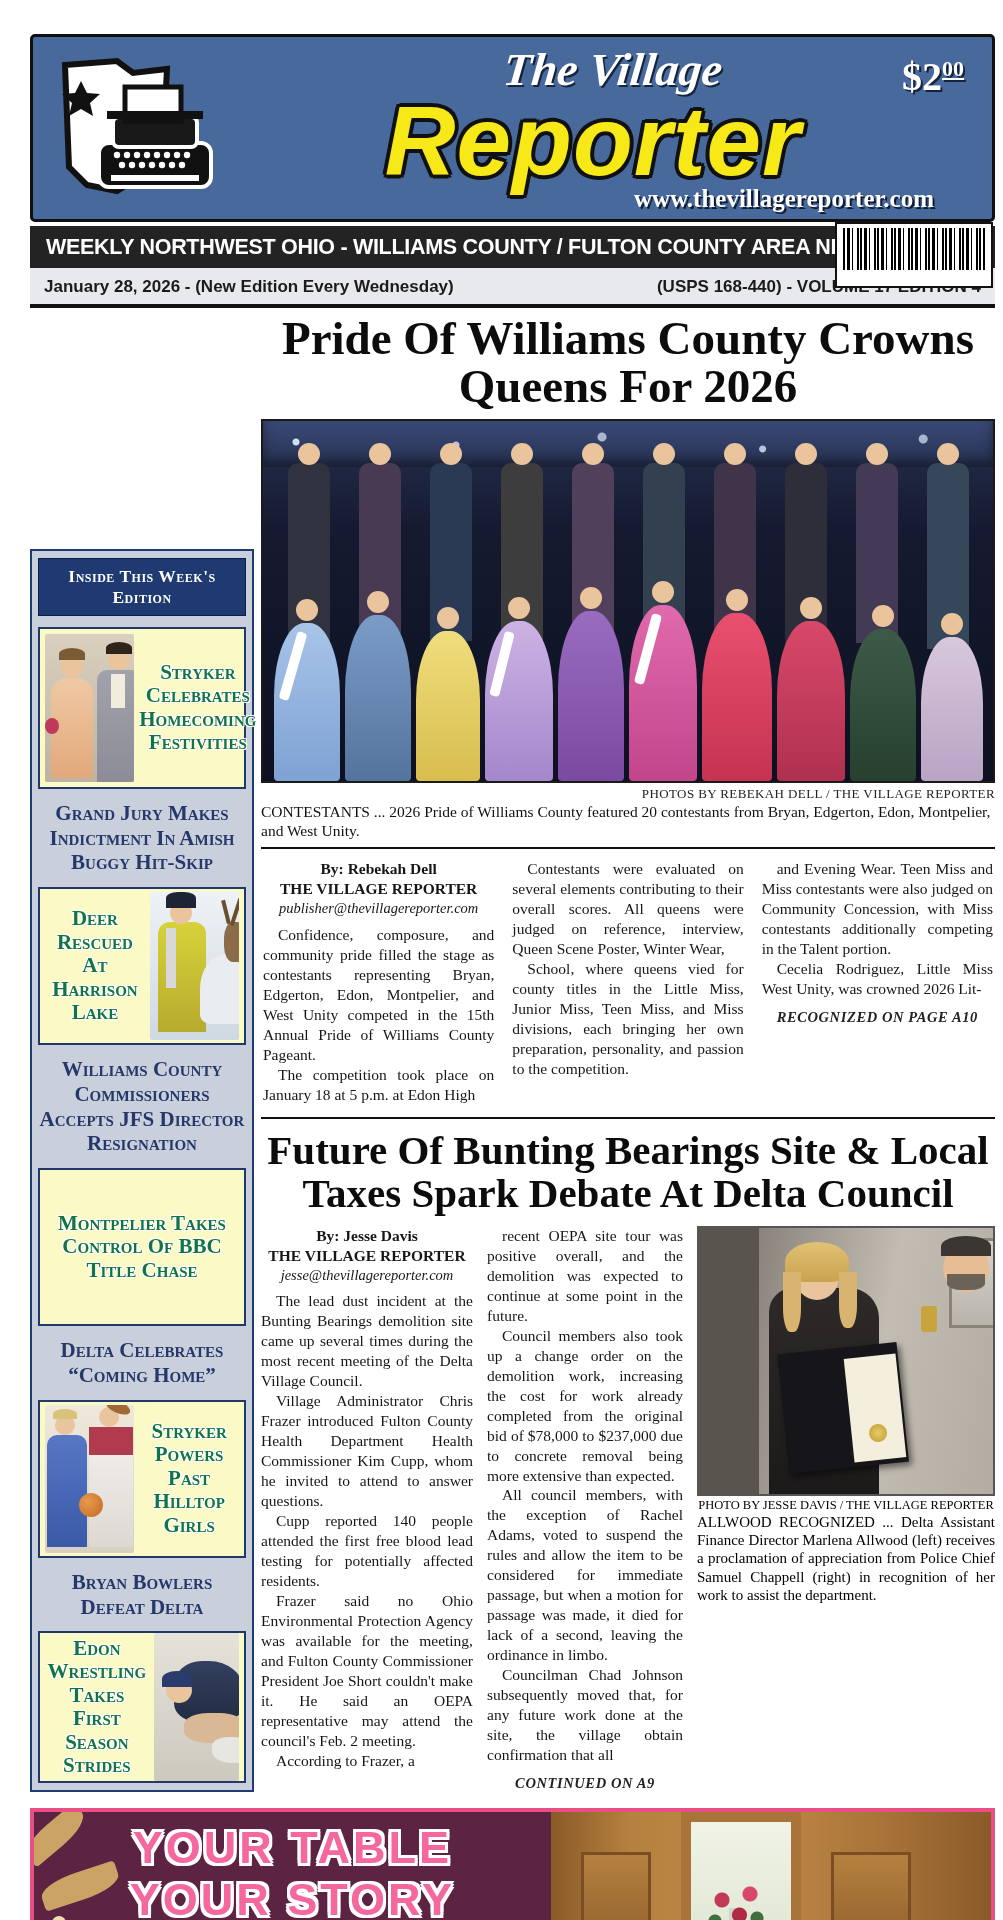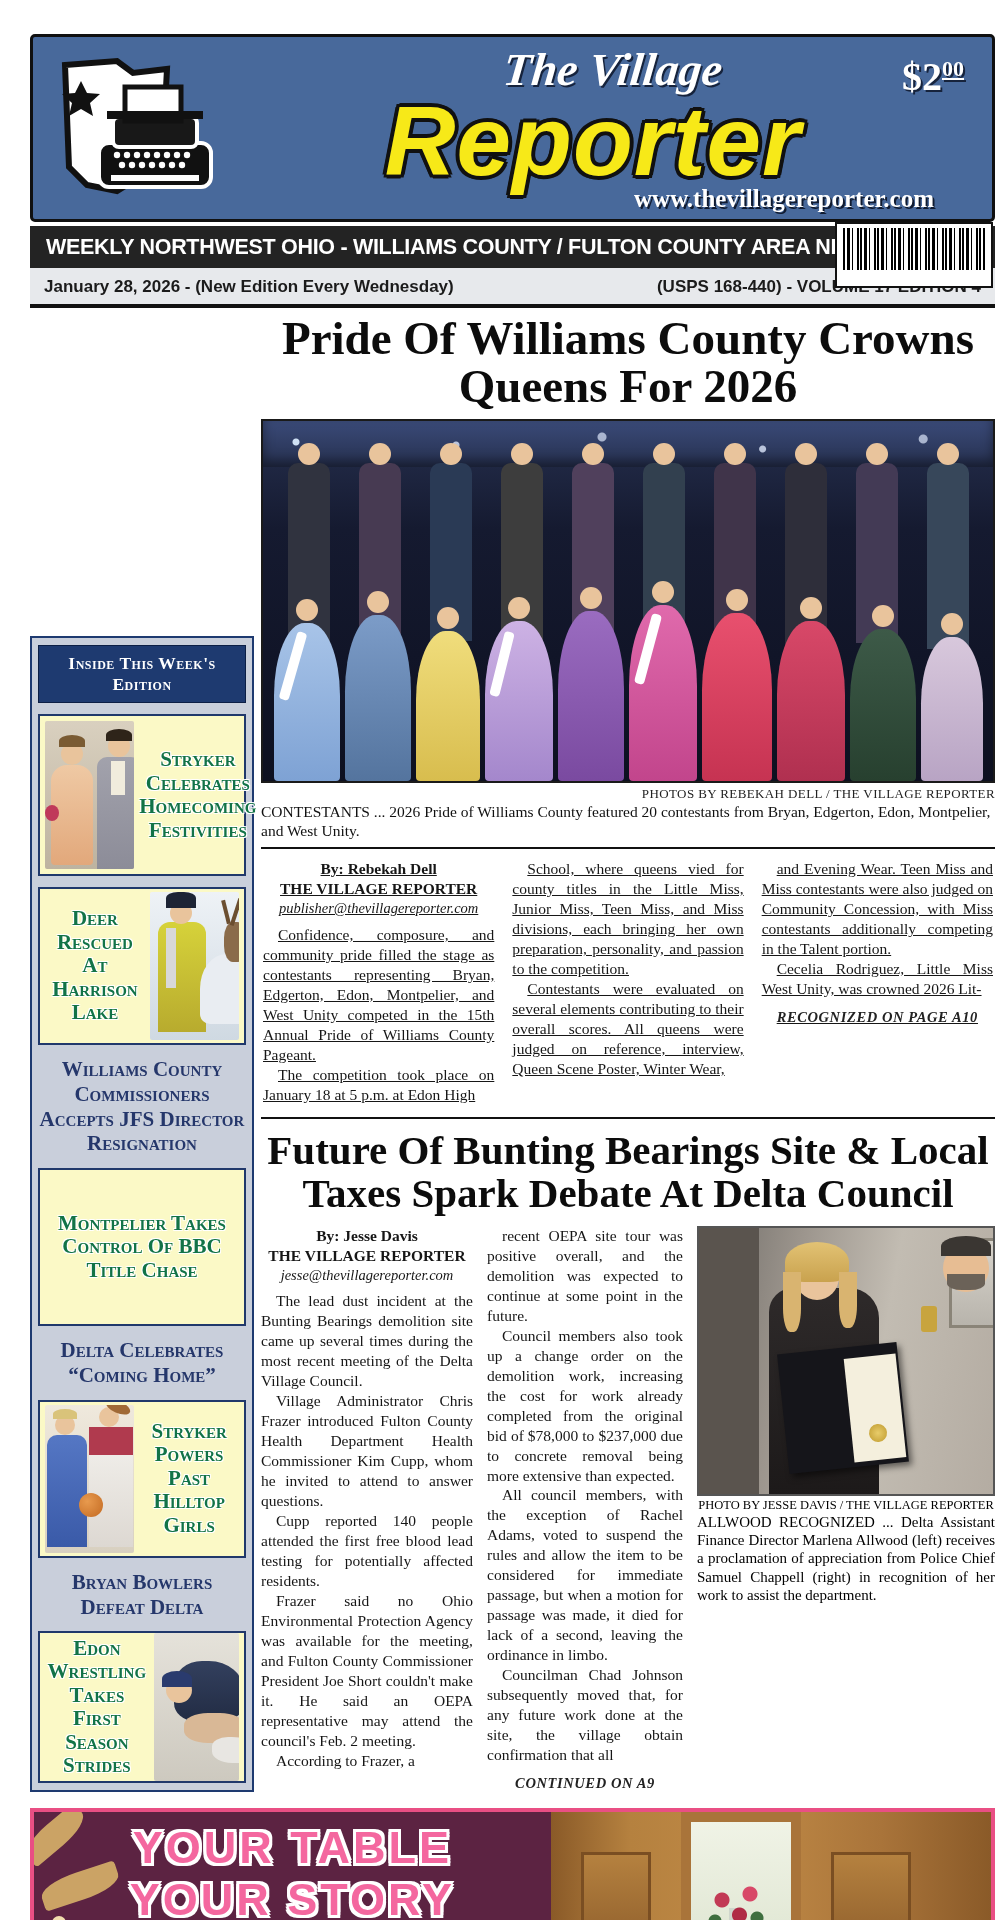--- a/index.html
+++ b/index.html
@@ -65,21 +65,21 @@
                color:#0c0c0c; margin:10px 0 4px; }
   .photo-main { height:364px; position:relative; border:2px solid #1a1a1a; overflow:hidden;
                 background:linear-gradient(#26304f 0%,#151a30 30%,#0d1020 100%); }
   .credit { text-align:right; font:400 13px "Liberation Serif", serif; color:#222;
             letter-spacing:0.4px; margin-top:3px; }
   .caption { font:400 15.5px/1.24 "Liberation Serif", serif; color:#111; }
 
   .article1 { border-top:2px solid #111; border-bottom:2px solid #111;
               margin-top:7px; padding:10px 2px 12px; display:flex; gap:18px; }
   .article1 .col { flex:1; font:400 15.5px/1.29 "Liberation Serif", serif;
-                   text-align:justify; color:#161616;text-decoration:underline; }
+                   text-align:justify; color:#161616; }
   .byline-name { text-align:center; font-weight:700; font-size:15.5px; }
   .byline-org  { text-align:center; font-weight:700; font-size:15.5px; }
   .byline-email{ text-align:center; font-style:italic; font-size:14.5px; margin-bottom:7px; }
   .col p { text-indent:15px; margin:0; }
   .continued { text-align:center; font:italic 700 14.5px "Liberation Serif", serif;
                letter-spacing:0.6px; margin-top:10px; color:#222; }
 
   .article2 { display:flex; gap:14px; margin-top:6px; }
   .article2 .col { font:400 15.5px/1.29 "Liberation Serif", serif; text-align:justify; color:#161616; }
   .a2c1 { flex:0 0 212px; } .a2c2 { flex:0 0 196px; }
@@ -168,20 +168,21 @@
         <div class="abs" style="left:14px;top:14px;width:26px;height:12px;background:#7a5b33;border-radius:50% 50% 0 0;"></div>
         <div class="abs" style="left:52px;top:36px;width:44px;height:112px;background:linear-gradient(#a2a2ac,#8c8c98);border-radius:10px 10px 0 0;"></div>
         <div class="abs fig-head" style="left:63px;top:14px;width:22px;height:22px;"></div>
         <div class="abs" style="left:61px;top:8px;width:26px;height:12px;background:#2e2419;border-radius:50% 50% 0 0;"></div>
         <div class="abs" style="left:66px;top:40px;width:14px;height:34px;background:#f3 efe0;background:#f1ecdd;"></div>
         <div class="abs" style="left:0;top:84px;width:14px;height:16px;background:#c0395a;border-radius:50%;"></div>
       </div>
       <div class="sb-title">Stryker Celebrates Homecoming Festivities</div>
     </div>
 
+    <div class="sb-text">Grand Jury Makes Indictment In Amish Buggy Hit-Skip</div>
 
     <div class="sb-teaser" style="height:158px;">
       <div class="sb-title">Deer Rescued At Harrison Lake</div>
       <div class="sb-photo" style="background:linear-gradient(#eef2f6,#cfd9e2);">
         <div class="abs" style="left:8px;top:30px;width:48px;height:110px;background:linear-gradient(#d6d23a,#b8ab2e);border-radius:12px 12px 0 0;"></div>
         <div class="abs" style="left:16px;top:36px;width:10px;height:60px;background:#d8d8d8;"></div>
         <div class="abs fig-head" style="left:20px;top:10px;width:22px;height:22px;"></div>
         <div class="abs" style="left:16px;top:0;width:30px;height:16px;background:#1d2435;border-radius:40% 40% 0 0;"></div>
         <div class="abs" style="left:50px;top:62px;width:52px;height:70px;background:#e9edf2;border-radius:50% 40% 10px 10px;"></div>
         <div class="abs" style="left:74px;top:30px;width:22px;height:40px;background:#8a6b4a;border-radius:40%;"></div>
@@ -316,22 +317,22 @@
 
     <div class="article1">
       <div class="col">
         <div class="byline-name">By: Rebekah Dell</div>
         <div class="byline-org">THE VILLAGE REPORTER</div>
         <div class="byline-email">publisher@thevillagereporter.com</div>
         <p>Confidence, composure, and community pride filled the stage as contestants representing Bryan, Edgerton, Edon, Montpelier, and West Unity competed in the 15th Annual Pride of Williams County Pageant.</p>
         <p>The competition took place on January 18 at 5 p.m. at Edon High</p>
       </div>
       <div class="col">
+        <p>Contestants were evaluated on several elements contributing to their overall scores. All queens were judged on reference, interview, Queen Scene Poster, Winter Wear,</p>
         <p>School, where queens vied for county titles in the Little Miss, Junior Miss, Teen Miss, and Miss divisions, each bringing her own preparation, personality, and passion to the competition.</p>
-        <p>Contestants were evaluated on several elements contributing to their overall scores. All queens were judged on reference, interview, Queen Scene Poster, Winter Wear,</p>
       </div>
       <div class="col">
         <p>and Evening Wear. Teen Miss and Miss contestants were also judged on Community Concession, with Miss contestants additionally competing in the Talent portion.</p>
         <p>Cecelia Rodriguez, Little Miss West Unity, was crowned 2026 Lit-</p>
         <div class="continued">RECOGNIZED ON PAGE A10</div>
       </div>
     </div>
 
     <h1 class="headline2">Future Of Bunting Bearings Site &amp; Local Taxes Spark Debate At Delta Council</h1>
 

